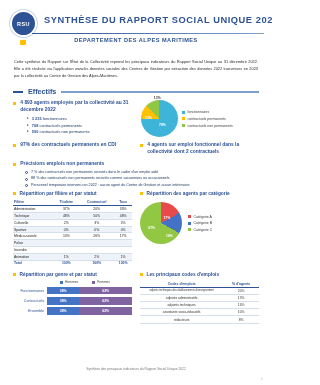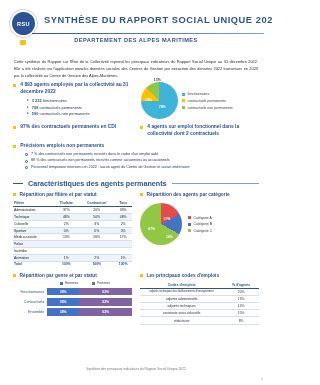--- a/index.html
+++ b/index.html
@@ -158,20 +158,25 @@
       <span>RSU</span>
     </div>
     <div class="header-title">SYNTHÈSE DU RAPPORT SOCIAL UNIQUE 2022</div>
     <div class="header-rule"></div>
     <div class="header-dot"></div>
     <div class="header-sub">DEPARTEMENT DES ALPES MARITIMES</div>
   </div>
 
   <p class="intro">Cette synthèse du Rapport sur l'État de la Collectivité reprend les principaux indicateurs du Rapport Social Unique au 31 décembre 2022. Elle a été réalisée via l'application www.bs données sociales des Centres de Gestion par extraction des données 2022 transmises en 2023 par la collectivité au Centre de Gestion des Alpes-Maritimes.</p>
 
+  <div class="section-head">
+    <span class="dash"></span>
+    <span class="stitle">Effectifs</span>
+    <span class="line"></span>
+  </div>
 
   <div class="row-eff">
     <div class="left">
       <div class="b1">
         <span class="sq"></span>
         <span class="txt">4 893 agents employés par la collectivité au 31 décembre 2022</span>
       </div>
       <div class="sublist">
         <div class="b2">
           <span class="ar">▸</span>
@@ -240,25 +245,20 @@
         <span class="ring"></span>
         <span class="txt">88 % des contractuels non permanents recrutés comme saisonniers ou occasionnels</span>
       </div>
       <div class="b3">
         <span class="ring"></span>
         <span class="txt">Personnel temporaire intervenu en 2022 : aucun agent du Centre de Gestion et aucun intérimaire</span>
       </div>
     </div>
   </div>
 
-  <div class="section-head" style="margin-top:9px;">
-    <span class="dash"></span>
-    <span class="stitle">Caractéristiques des agents permanents</span>
-    <span class="line"></span>
-  </div>
 
   <div class="cols" style="margin-top:3px;">
 
     <div class="col">
       <div class="mini-head">
         <span class="sq"></span>
         <span class="t">Répartition par filière et par statut</span>
       </div>
       <table class="fil">
         <thead>

